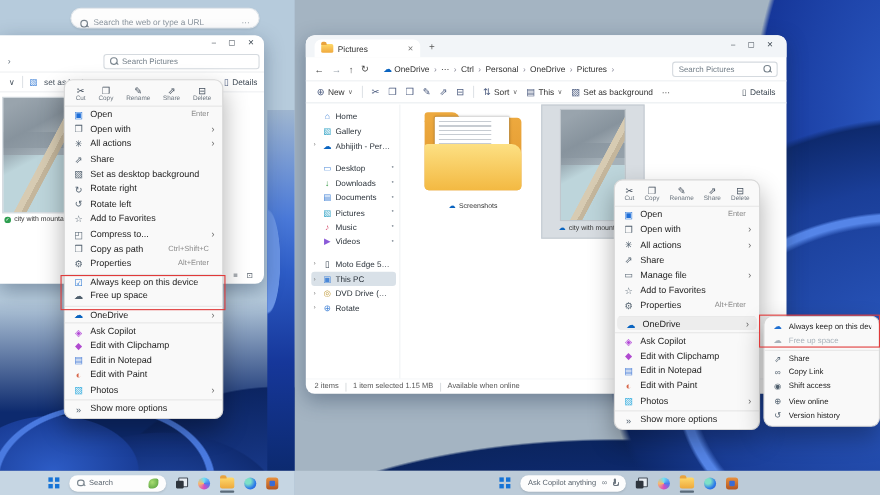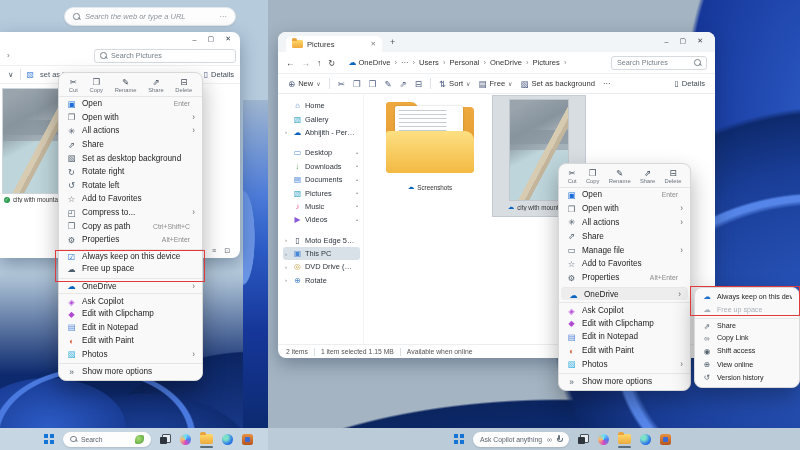--- a/index.html
+++ b/index.html
@@ -22,21 +22,21 @@
     linear-gradient(to bottom,#9fb6d0 0%,#4a79d8 30%,#2d5cc6 45%,#16379a 70%,#0c2a70 100%);}
   #bloom-right{left:0;top:0;width:532px;height:428px;background:
     radial-gradient(340px 260px at 104% 82%, rgba(0,0,0,0) 56%, #5585e8 58% 60%, rgba(0,0,0,0) 61%),
     radial-gradient(380px 300px at 108% 78%, #2d5cc6 0%, #1a3e98 55%, #0e2a6e 74%, rgba(0,0,0,0) 76%),
     radial-gradient(300px 240px at 96% 108%, #3a6bd4 0%, #1e449f 60%, rgba(0,0,0,0) 61%),
     radial-gradient(520px 210px at 55% 128%, #16379a 0%, #0b2560 70%, rgba(0,0,0,0) 71%),
     radial-gradient(240px 430px at 105% 28%, #2d5cc6 0%, #16379a 58%, rgba(0,0,0,0) 60%);}
 
   
   #web-pill{position:absolute;left:64px;top:7px;width:172px;height:19px;background:#fdfdfd;border:1px solid #e3e8ec;
-    border-radius:10px;display:flex;align-items:center;padding:0 8px;gap:5px;color:#8b959e;font-size:7.5px;box-shadow:0 1px 2px rgba(0,0,0,.08);font-style:italic;}
+    border-radius:10px;display:flex;align-items:flex-end;padding:0 8px;gap:5px;color:#8b959e;font-size:7.5px;box-shadow:0 1px 2px rgba(0,0,0,.08);}
   #web-pill .grow{flex:1;white-space:nowrap;overflow:hidden;}
   .mag{position:relative;width:7px;height:7px;flex:0 0 auto;}
   .mag::before{content:"";position:absolute;left:0;top:0;width:4.5px;height:4.5px;border:1.1px solid #7a858e;border-radius:50%;}
   .mag::after{content:"";position:absolute;left:4.6px;top:4.6px;width:2.6px;height:1.1px;background:#7a858e;transform:rotate(45deg);}
 
   
   .win{position:absolute;background:#fff;box-shadow:0 6px 18px rgba(20,40,70,.35);}
   .wctl{display:flex;gap:11px;align-items:center;color:#3c4650;font-size:7px;}
   .wctl span{cursor:default;}
 
@@ -412,21 +412,21 @@
           <span class="cloudg" style="font-size:8px">☁</span>
           <span style="display:flex;align-items:center">
 
           <span class="crumb">
                 <span>OneDrive</span>
               </span>
               <span class="crumb">
                 <span>⋯</span>
               </span>
               <span class="crumb">
-                <span>Users</span>
+                <span>Ctrl</span>
               </span>
               <span class="crumb">
                 <span>Personal</span>
               </span>
               <span class="crumb">
                 <span>OneDrive</span>
               </span>
               <span class="crumb">
                 <span>Pictures</span>
               </span>
@@ -451,21 +451,21 @@
         <span class="iconbtn">⇗</span>
         <span class="iconbtn">⊟</span>
         <span class="vsep"></span>
         <span class="tbtn">
           <span class="tic">⇅</span>
           <span>Sort</span>
           <span class="tcv">∨</span>
         </span>
         <span class="tbtn">
           <span class="tic">▤</span>
-          <span>Free</span>
+          <span>This</span>
           <span class="tcv">∨</span>
         </span>
         <span class="tbtn">
           <span class="tic">▧</span>
           <span>Set as background</span>
         </span>
         <span>···</span>
         <span class="details">
           <span class="tic">▯</span>
           <span>Details</span>

